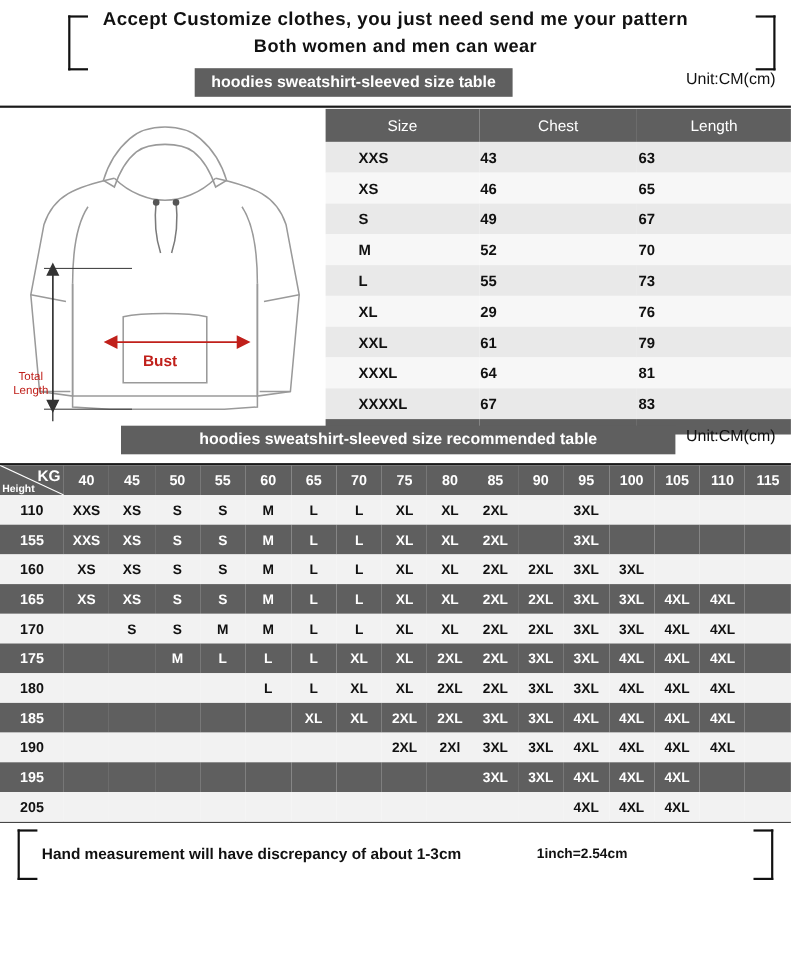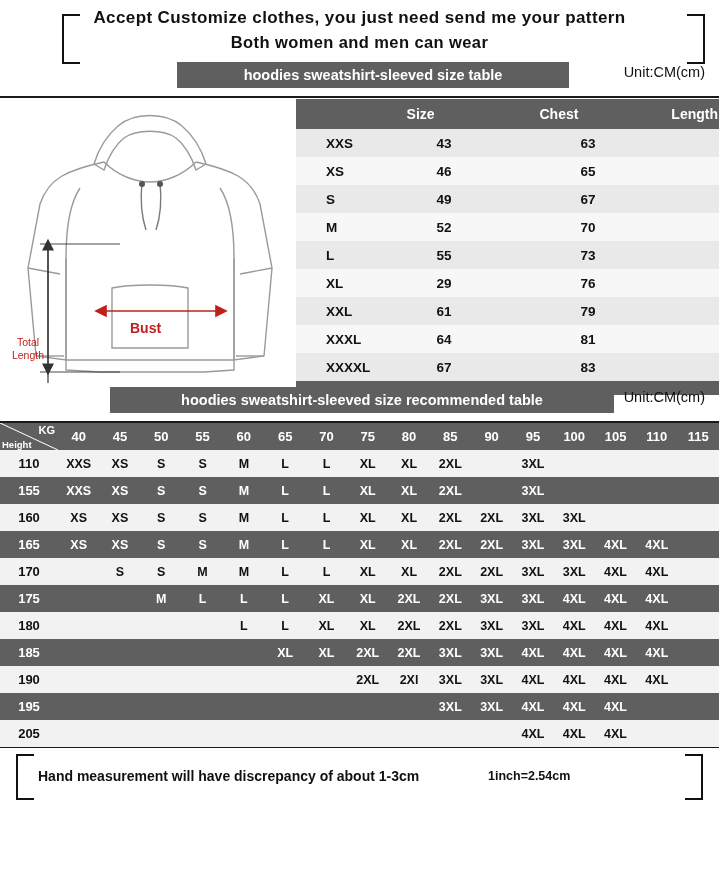--- a/index.html
+++ b/index.html
@@ -51,21 +51,21 @@
   .title-plate {
     position: absolute;
     background: #5f5f5f;
     color: #ffffff;
     font-weight: bold;
     font-size: 14.5px;
     text-align: center;
     line-height: 26px;
     height: 26px;
   }
-  .plate1 { left: 177px; width: 392px; top: 4px; }
+  .plate1 { left: 177px; width: 289px; top: 4px; }
   .plate2 { left: 110px; width: 504px; top: 4px; }
   .unit-label {
     position: absolute;
     right: 14px;
     top: 6px;
     font-size: 14.5px;
     font-weight: normal;
     color: #111;
   }
 
@@ -117,24 +117,24 @@
     position: absolute;
     left: 296px;
     top: 1px;
     width: 423px;
     border-collapse: collapse;
     font-size: 13px;
   }
   .size-table th {
     background: #5f5f5f;
     color: #ffffff;
-    font-weight: bold;
+    font-weight: normal;
     font-size: 14px;
     height: 28px;
-    text-align: right;
+    text-align: center;
   }
   .size-table td {
     height: 26px;
     text-align: left;
     font-weight: bold;
     font-size: 13.5px;
     color: #111;
   }
   .size-table td.sz { text-align: left; padding-left: 30px; }
   .size-table tr.odd td { background: #e9e9e9; }
@@ -169,21 +169,21 @@
     background: #5f5f5f;
     position: relative;
     color: #ffffff;
     font-size: 9.5px;
   }
   .corner-inner { position: relative; width: 100%; height: 27px; }
   .corner-kg {
     position: absolute;
     right: 3px;
     top: 1px;
-    font-size: 11px;
+    font-size: 14px;
   }
   .corner-ht {
     position: absolute;
     left: 2px;
     bottom: 0px;
     font-size: 9.5px;
   }
   .corner-slash {
     position: absolute;
     left: 0; top: 0; width: 100%; height: 100%;

